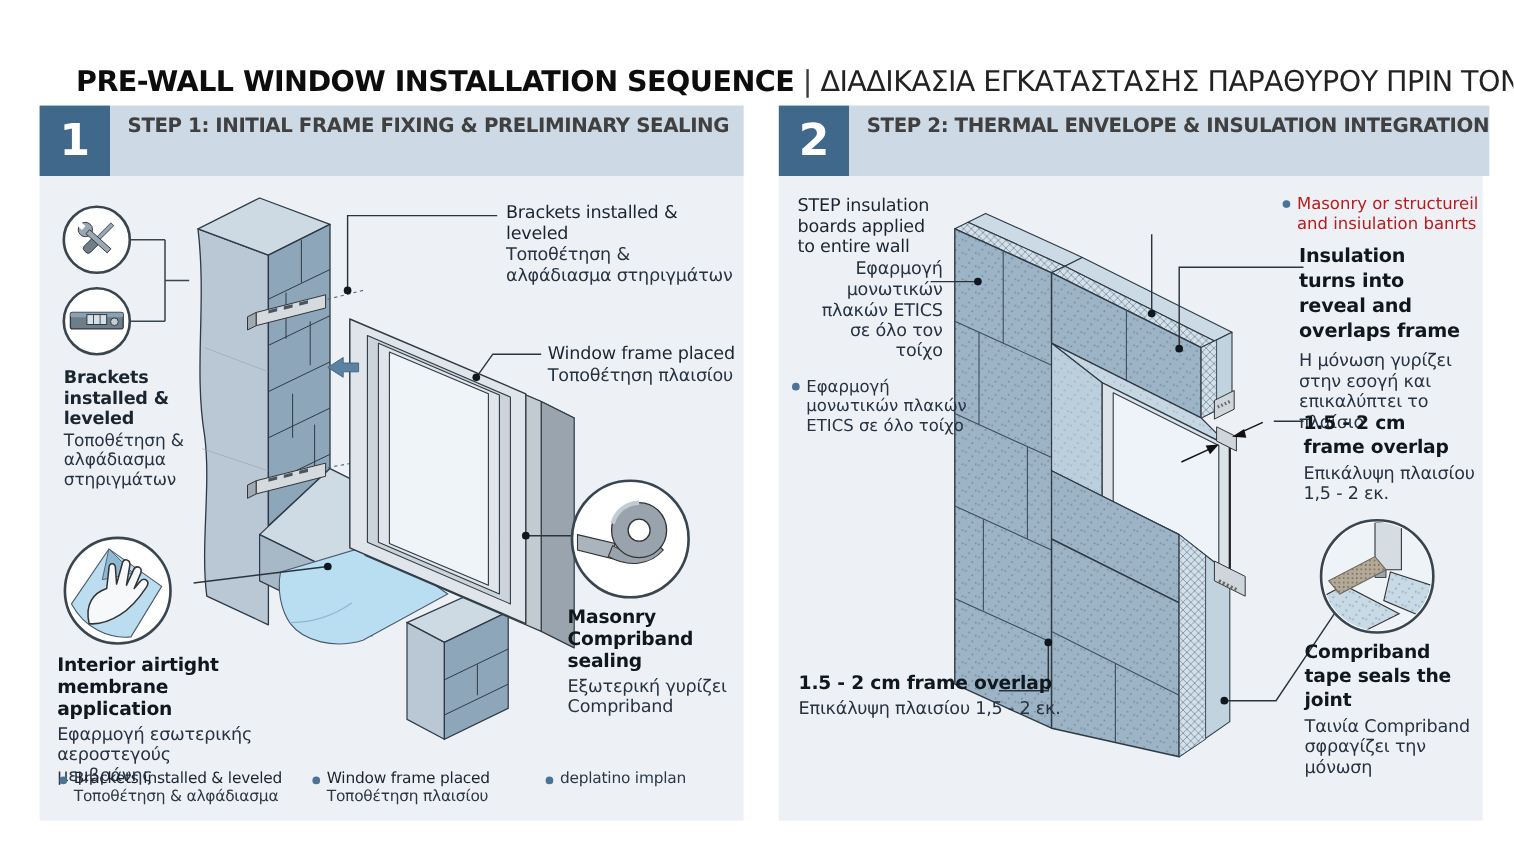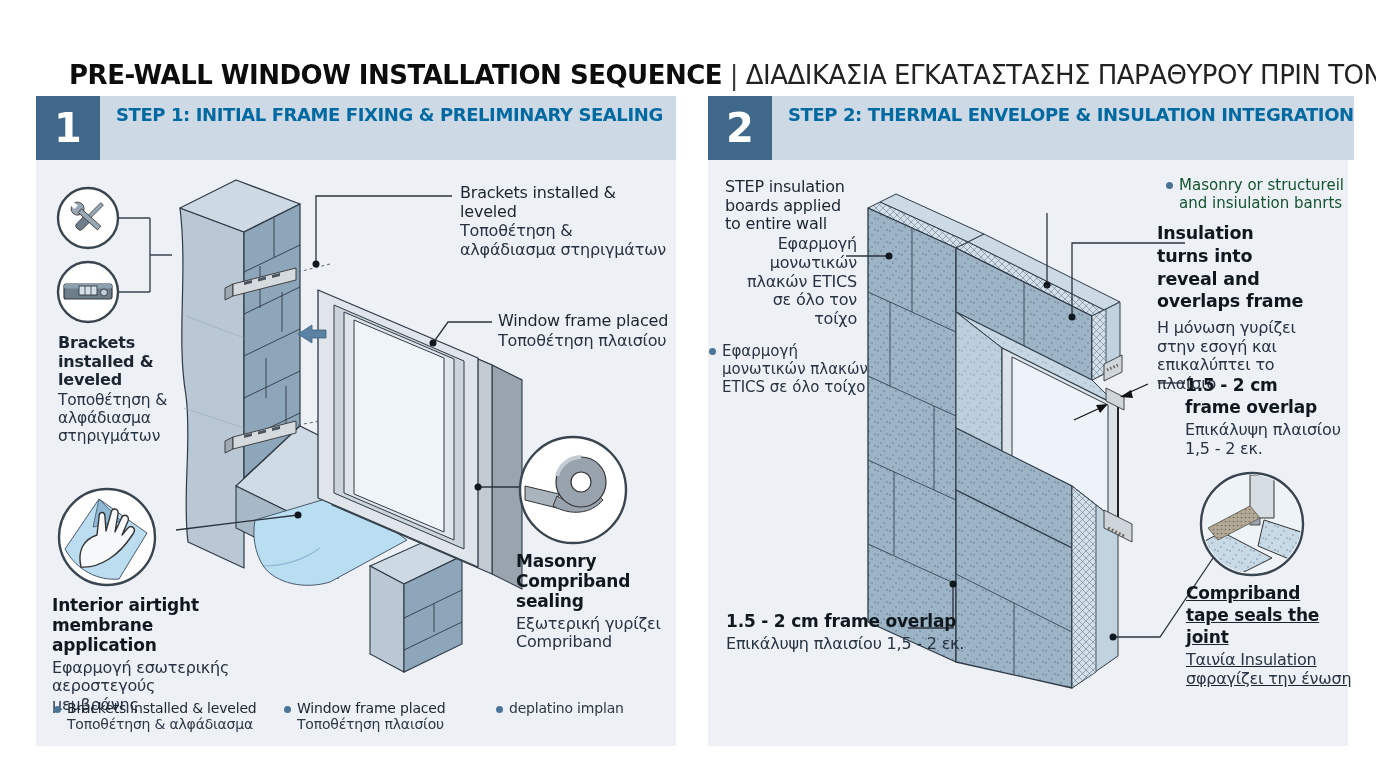--- a/index.html
+++ b/index.html
@@ -8,21 +8,21 @@
   .title{position:absolute;left:38px;top:30px;white-space:pre;font-size:26px;letter-spacing:-0.5px;}
   .title .t-en{font-weight:800;color:#0d0d0d;text-align:right;}
   .title .t-sep{font-weight:400;color:#3a3a3a;}
   .title .t-gr{font-weight:400;color:#222;}
   .panel{position:absolute;top:96px;width:640px;height:650px;background:#edf1f6;}
   .panel.p1{left:36px;} .panel.p2{left:708px;}
   .phead{position:absolute;left:0;top:0;width:640px;height:64px;display:flex;}
   .pnum{width:64px;height:64px;background:#40688a;color:#fff;font-weight:800;font-size:40px;
     display:flex;align-items:center;justify-content:center;flex:0 0 64px;}
   .pht{flex:1;background:#cdd9e5;padding:8px 0 0 16px;box-sizing:border-box;}
-  .pht .hen{font-weight:700;font-size:18px;color:#0369a1;letter-spacing:-0.4px;white-space:nowrap;}
+  .pht .hen{font-weight:700;font-size:18px;color:#404040;letter-spacing:-0.4px;white-space:nowrap;}
   .pht .hgr{font-weight:400;font-size:16.5px;color:#2c3b49;letter-spacing:-0.4px;margin-top:2px;white-space:nowrap;}
   .illus{position:absolute;left:0;top:0;}
   .lbl{position:absolute;font-size:16px;line-height:1.17;letter-spacing:-0.2px;}
   .lbl .en{font-weight:500;color:#1a2530;}
   .lbl .gr{font-weight:400;color:#273342;margin-top:1px;}
   .lbl.bold .en{font-weight:700;color:#10181f;}
   .bullet-item{position:absolute;display:flex;align-items:flex-start;}
   .bdot{width:7px;height:7px;border-radius:50%;background:#4a7396;margin:6px 6px 0 0;flex:0 0 7px;}
   .legend-line1{font-weight:500;font-size:14px;color:#1a2530;letter-spacing:-0.2px;}
   .legend-line2{font-weight:400;font-size:14px;color:#2b3짝845;color:#2b3845;letter-spacing:-0.2px;}
@@ -319,43 +319,43 @@
           <polygon points="-44,4 -2,-18 8,-6 -34,16" fill="url(#tapedots)"></polygon>
         </g>
       </g>
     </svg>
 
     <div class="lbl" style="left:17px;top:82px;">
       <div class="en" style="width:132px;">STEP insulation boards applied to entire wall</div>
       <div class="gr" style="width:132px;text-align:right;">Εφαρμογή μονωτικών πλακών ETICS σε όλο τον τοίχο</div>
     </div>
 
-    <div class="bullet-item" style="left:1px;top:246px;justify-content:flex-end;">
+    <div class="bullet-item" style="left:12px;top:246px;justify-content:flex-end;">
       <span class="bdot"></span>
       <span class="gr" style="width:158px;font-size:15px;line-height:1.2;color:#273342;">Εφαρμογή μονωτικών πλακών ETICS σε όλο τοίχο</span>
     </div>
 
     <div class="bullet-item" style="left:458px;top:80px;">
       <span class="bdot"></span>
-      <span class="gr" style="width:168px;font-size:15px;line-height:1.2;color:#14532d;">Masonry or structureil and insiulation banrts</span>
-    </div>
-
-    <div class="lbl bold" style="left:449px;top:126px;">
+      <span class="gr" style="width:168px;font-size:15px;line-height:1.2;color:#b91c1c;">Masonry or structureil and insiulation banrts</span>
+    </div>
+
+    <div class="lbl bold" style="left:473px;top:126px;">
       <div class="en" style="width:150px;font-size:17.5px;line-height:1.3;">Insulation turns into reveal and overlaps frame</div>
       <div class="gr" style="width:176px;margin-top:6px;">Η μόνωση γυρίζει στην εσογή και επικαλύπτει το πλαίσιο</div>
     </div>
 
     <div class="lbl bold" style="left:477px;top:278px;">
       <div class="en" style="width:140px;font-size:17px;line-height:1.3;">1.5 - 2 cm frame overlap</div>
       <div class="gr" style="width:162px;margin-top:3px;">Επικάλυψη πλαισίου 1,5 - 2 εκ.</div>
     </div>
 
-    <div class="lbl bold" style="left:478px;top:486px;text-decoration:underline;">
+    <div class="lbl bold" style="left:478px;top:486px;">
       <div class="en" style="width:160px;font-size:17px;line-height:1.3;">Compriband tape seals the joint</div>
-      <div class="gr" style="width:176px;margin-top:3px;">Ταινία Insulation σφραγίζει την ένωση</div>
+      <div class="gr" style="width:176px;margin-top:3px;">Ταινία Compriband σφραγίζει την μόνωση</div>
     </div>
 
     <div class="lbl bold" style="left:18px;top:516px;">
       <div class="en" style="font-size:17px;white-space:nowrap;">1.5 - 2 cm frame overlap</div>
       <div class="gr" style="white-space:nowrap;margin-top:3px;">Επικάλυψη πλαισίου 1,5 - 2 εκ.</div>
     </div>
 
   </section>
 
 </div>

